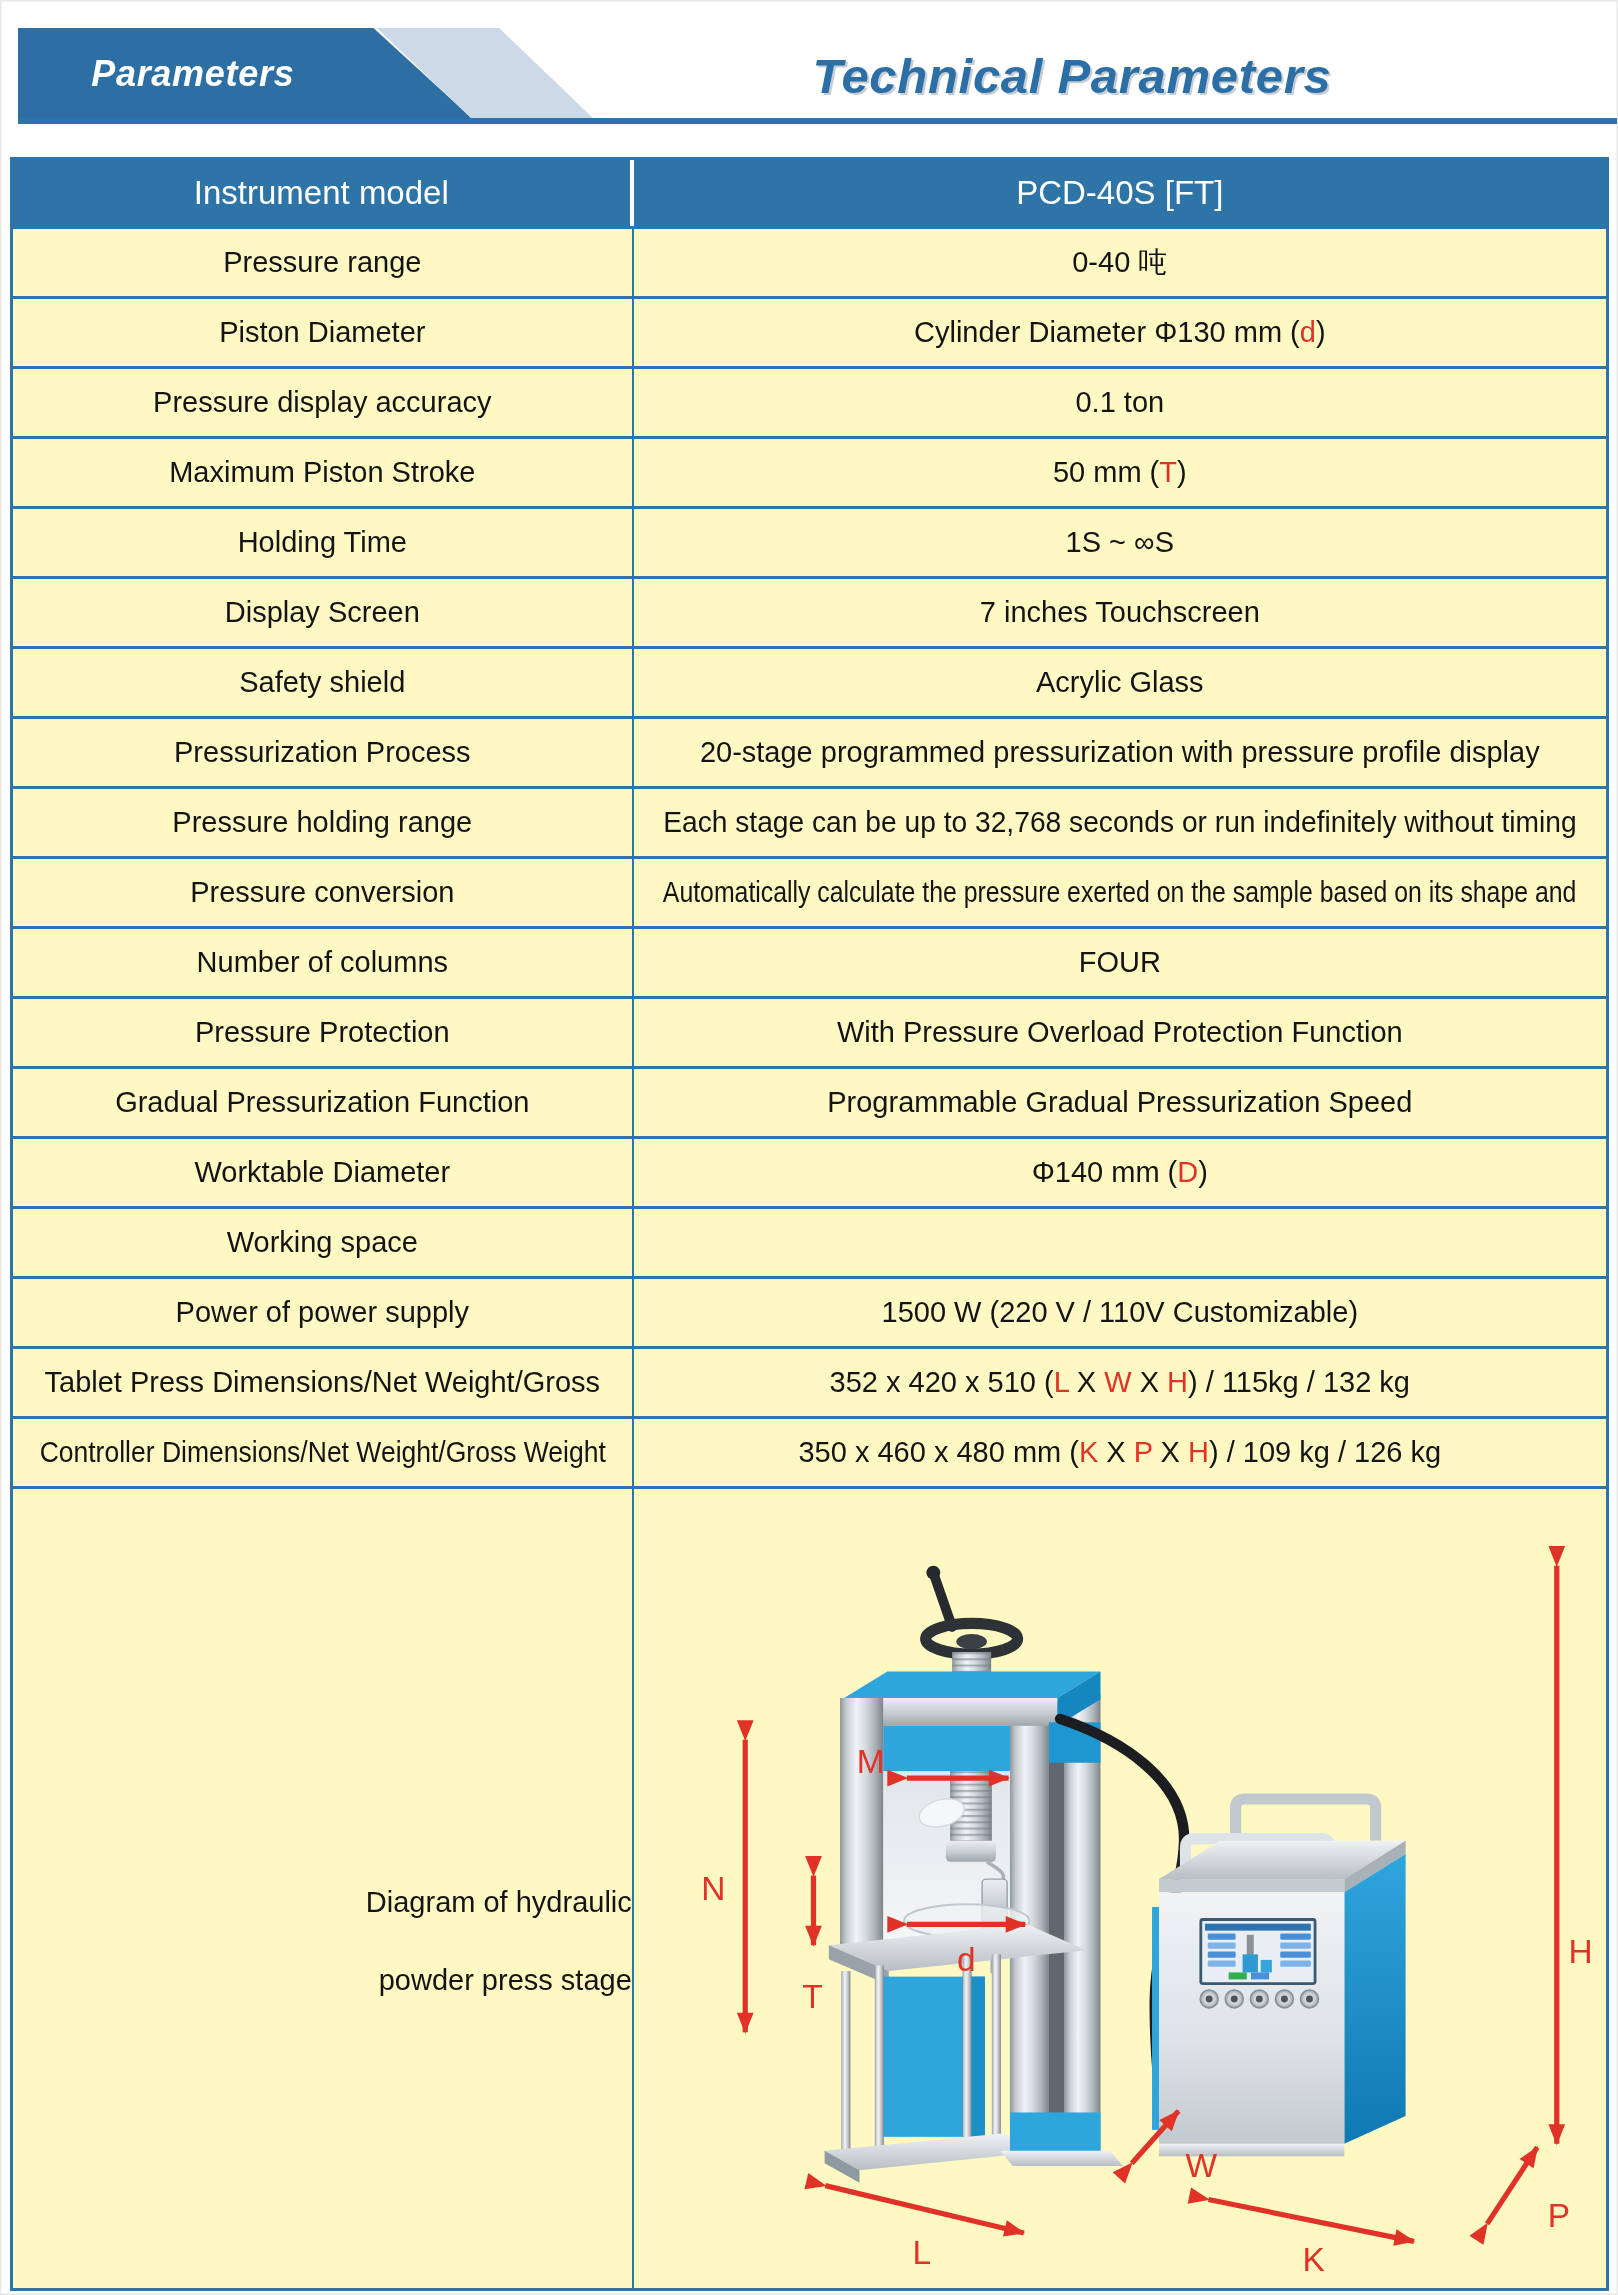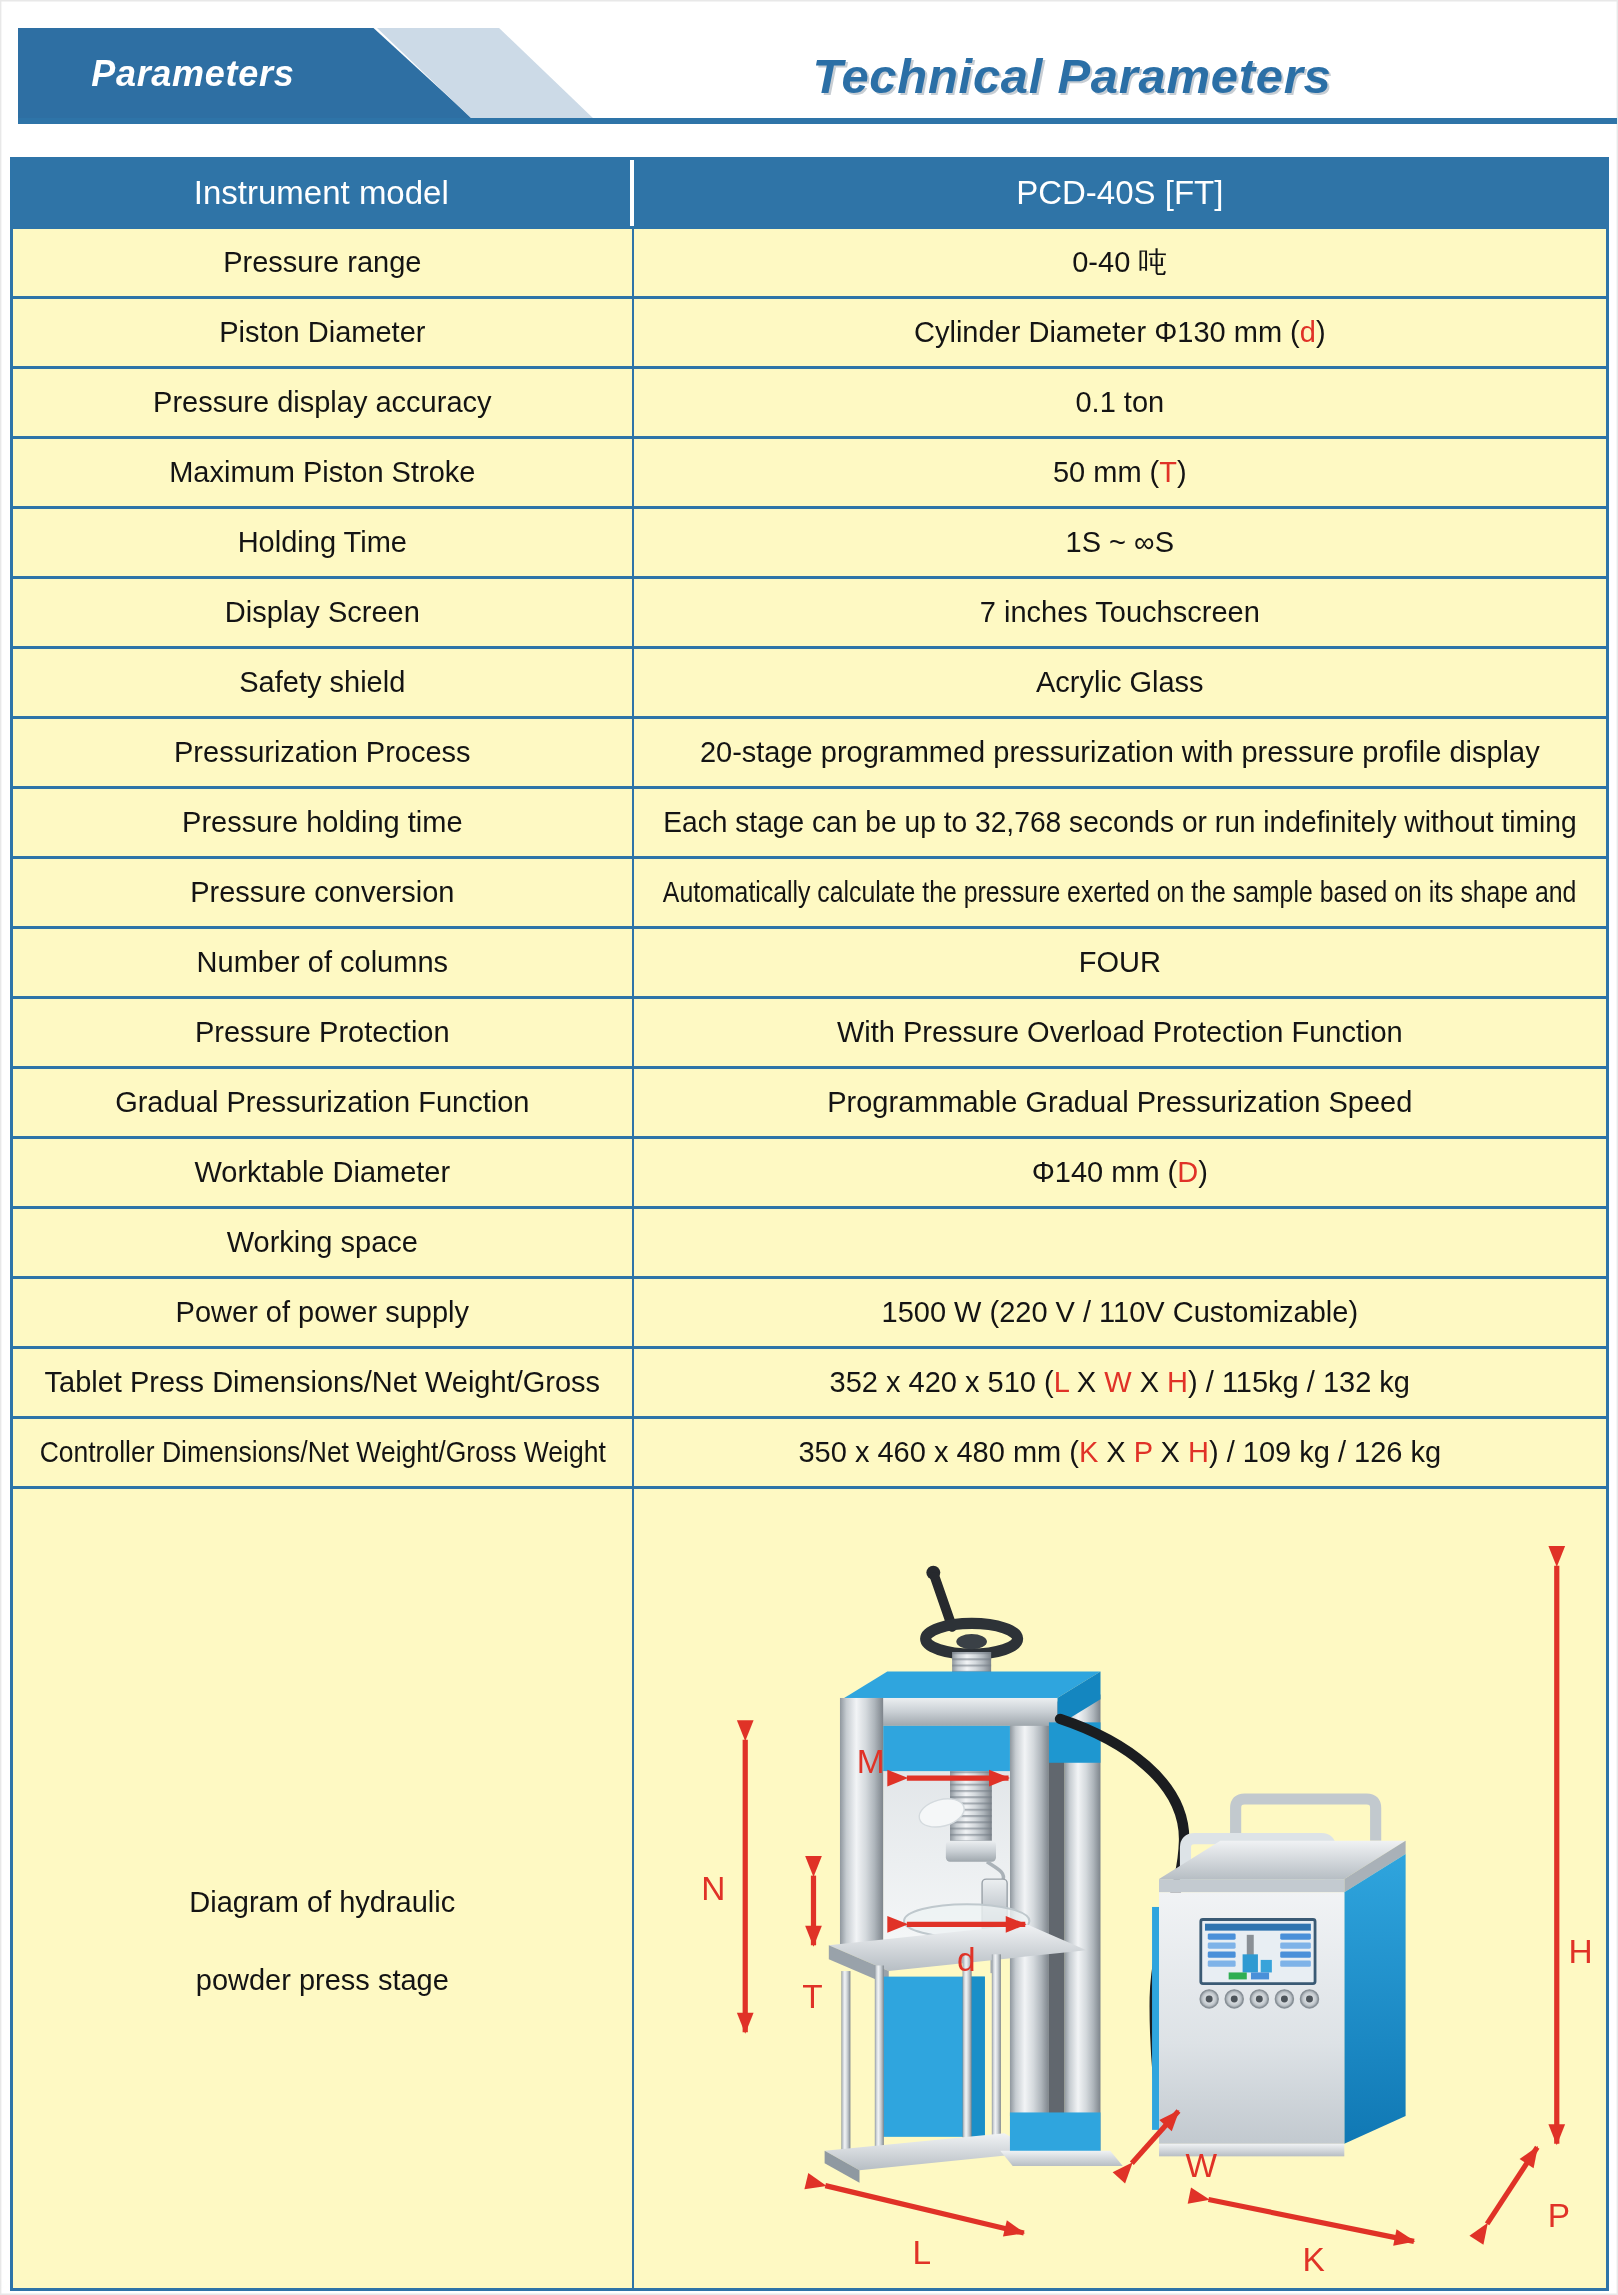--- a/index.html
+++ b/index.html
@@ -30,21 +30,21 @@
   .row.header{height:66px;border-top:none;background:#2f74a7;}
   .row.diagram{height:802px;}
   .cell{display:flex;align-items:center;justify-content:center;box-sizing:border-box;overflow:hidden;}
   .cell-l{width:621px;border-right:2.8px solid #2e74a8;}
   .row.header .cell-l{border-right:4.2px solid #ffffff;}
   .cell-r{flex:1;}
   .row.header .cell{color:#ffffff;font-size:33px;}
   .cell{color:#141414;font-size:29px;}
   .fit{display:inline-block;white-space:nowrap;transform-origin:center center;}
   .red{color:#e03227;}
-  .diag-label{flex-direction:column;justify-content:center;row-gap:45px;padding-top:105px;}
+  .diag-label{flex-direction:column;justify-content:center;row-gap:45px;padding-top:105px;align-items:flex-end;}
   .diag-cell{position:relative;padding:0;}
   .diag-cell svg{position:absolute;left:0;top:0;width:100%;height:100%;}
   .arrow-label{fill:#e03227;font-size:48px;font-family:"Liberation Sans",sans-serif;}
 </style>
 </head>
 <body>
 
 <div class="hdr">
   <div class="badge-dark"></div>
   <div class="badge-tail"></div>
@@ -123,21 +123,21 @@
       <div class="row">
         <div class="cell cell-l">
           <span class="fit">Pressurization Process</span>
         </div>
         <div class="cell cell-r">
           <span class="fit"><span>20-stage programmed pressurization with pressure profile display</span></span>
         </div>
       </div>
       <div class="row">
         <div class="cell cell-l">
-          <span class="fit">Pressure holding time</span>
+          <span class="fit">Pressure holding range</span>
         </div>
         <div class="cell cell-r">
           <span class="fit" style="transform: scaleX(0.972);"><span>Each stage can be up to 32,768 seconds or run indefinitely without timing</span></span>
         </div>
       </div>
       <div class="row">
         <div class="cell cell-l">
           <span class="fit">Pressure conversion</span>
         </div>
         <div class="cell cell-r">

